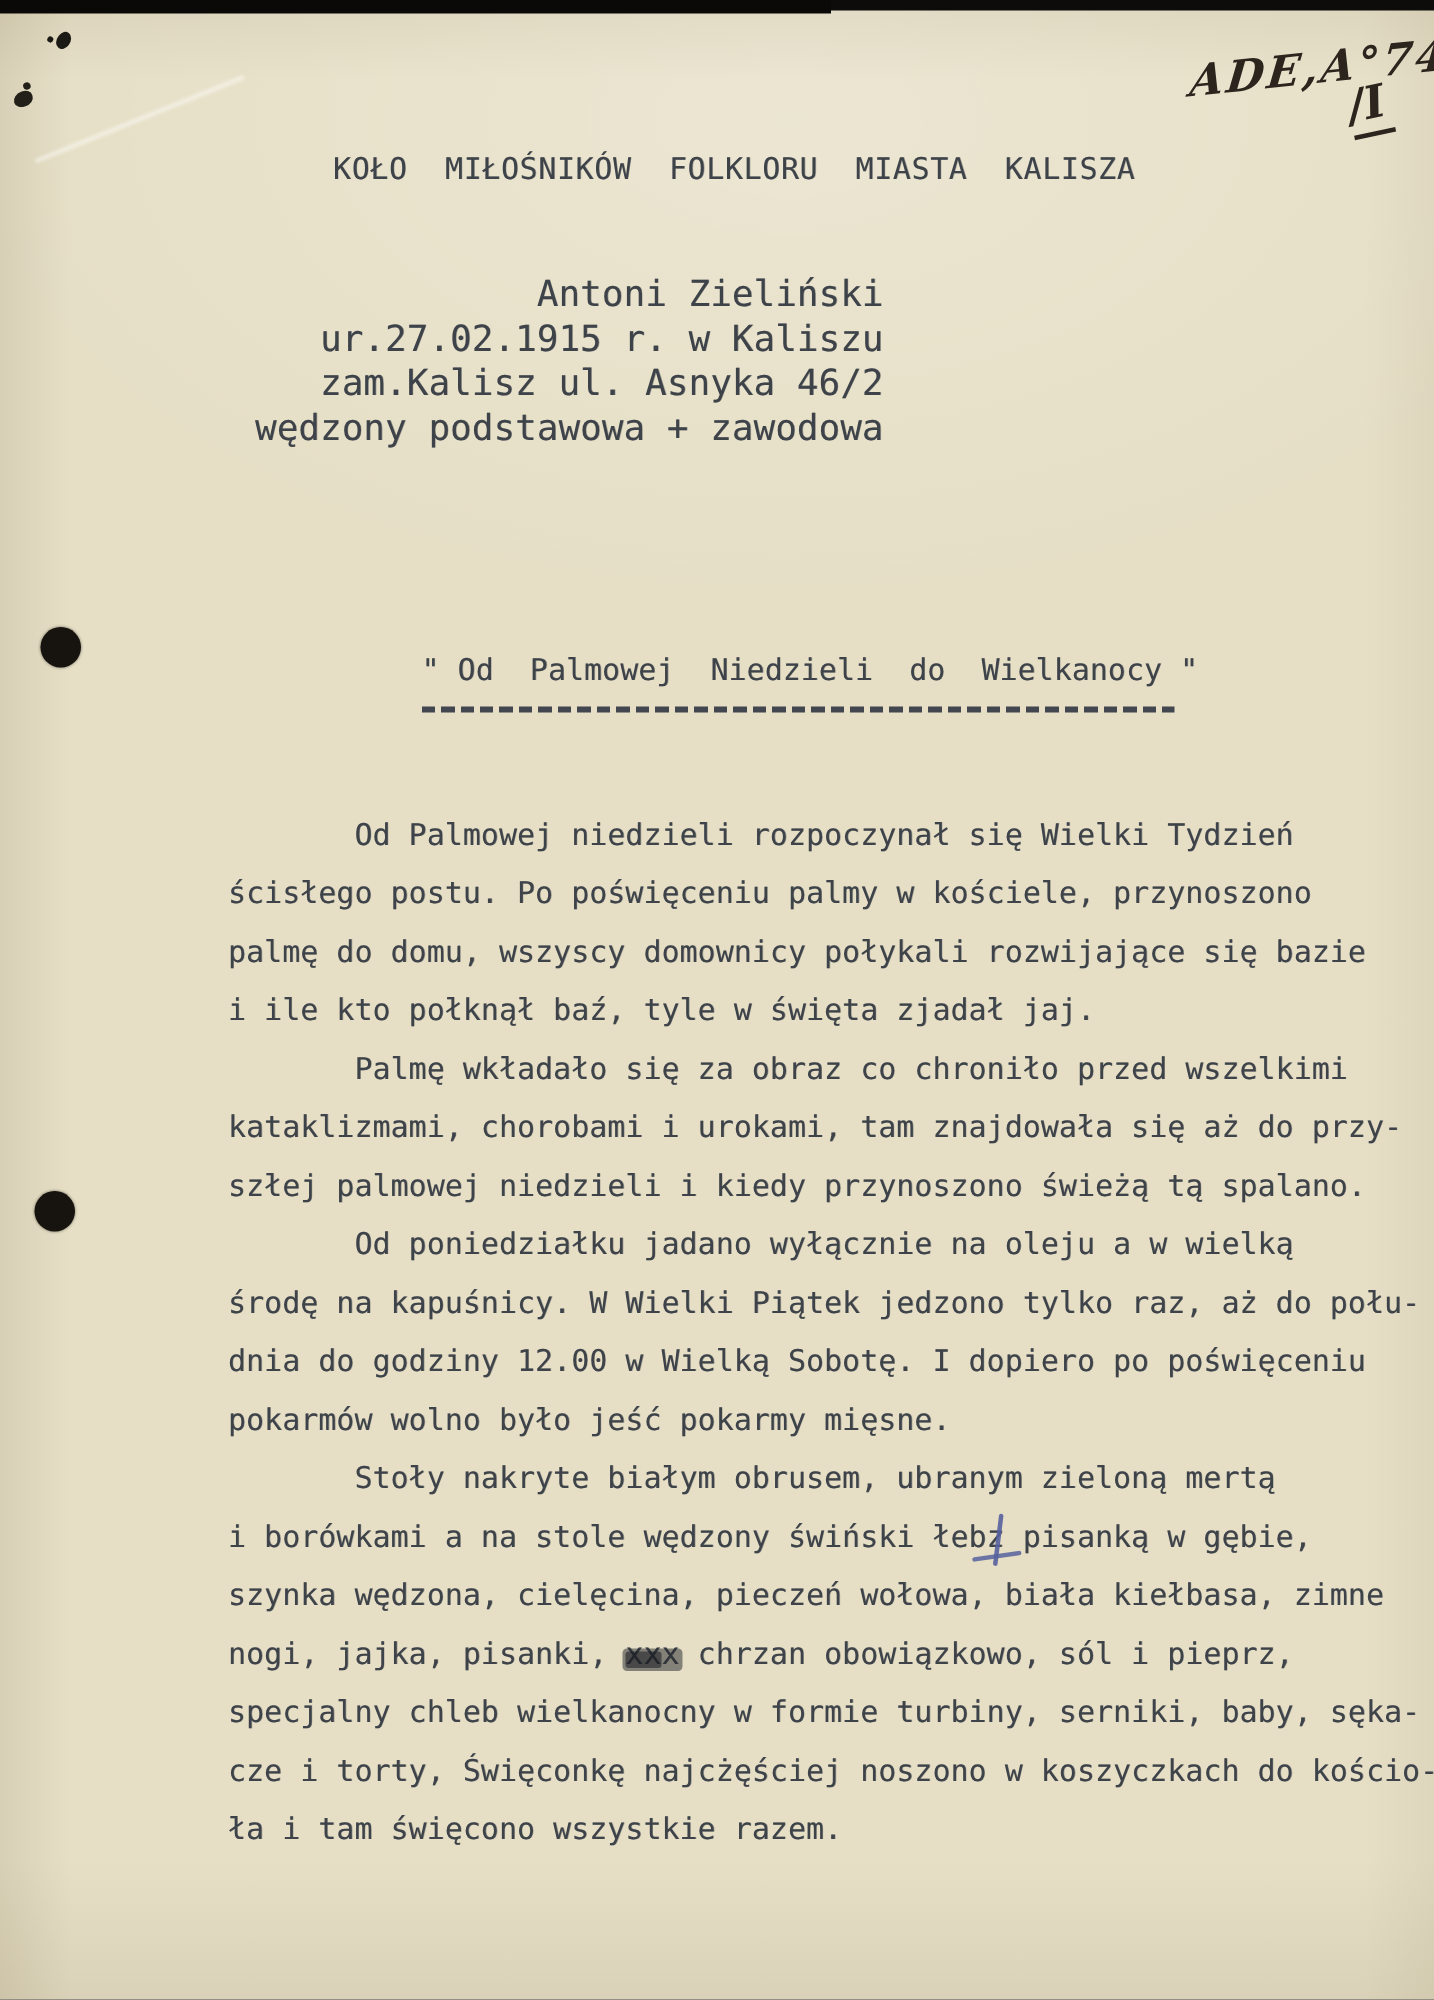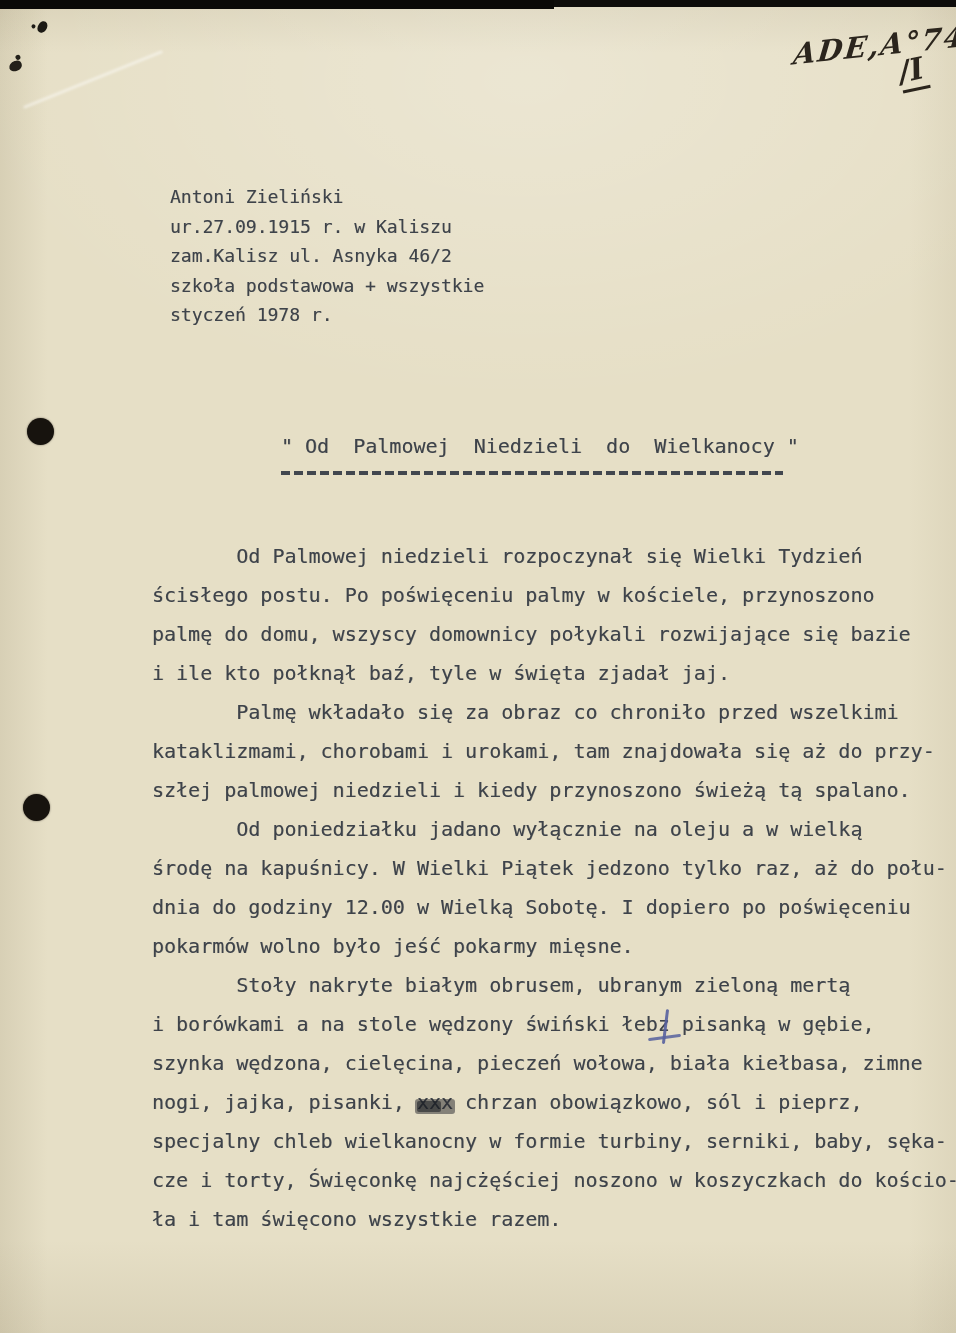--- a/index.html
+++ b/index.html
@@ -31,21 +31,21 @@
     transform:rotate(-6deg) skewX(-12deg);
   }
   .hw-sub {
     position:absolute; left:899px; top:52px;
     font-family:"DejaVu Serif", serif; font-style:italic; font-weight:bold;
     font-size:30px; color:#2b251d;
     transform:rotate(-12deg);
     border-bottom:3px solid #2b251d; padding:0 3px 1px 0;
   }
   .header-line { position:absolute; left:222px; top:100px; font-size:20px; letter-spacing:0.4px; }
-  .author { position:absolute; left:170px; top:182px; font-size:18px; }
+  .author { position:absolute; left:170px; top:182px; font-size:24px;text-align:right; }
   .author .line { height:29.5px; line-height:29.5px; white-space:pre; text-shadow:0.4px 0.3px 0 rgba(62,67,74,0.40); }
   .doc-title { position:absolute; left:281px; top:433px; font-size:20px; line-height:26px; }
   .title-rule {
     position:absolute; left:281px; top:471px; width:502px; height:4px;
     background:repeating-linear-gradient(90deg, #42474f 0px, #42474f 9px, rgba(0,0,0,0) 9px, rgba(0,0,0,0) 13px);
   }
   .body-text { position:absolute; left:152px; top:537px; font-size:20px; }
   .body-text .line { height:39px; line-height:39px; white-space:pre; text-shadow:0.4px 0.3px 0 rgba(62,67,74,0.40); }
   .hole { position:absolute; width:27px; height:27px; border-radius:50%; background:#17130e; box-shadow:0 0 2px rgba(23,19,14,0.6); }
   .hole-1 { left:27px; top:418px; }
@@ -61,27 +61,27 @@
 <div class="page">
 
   <div class="scan-edge-top"></div>
   <div class="crease"></div>
   <div class="speck-a"></div>
   <div class="speck-b"></div>
 
   <div class="hw-main">ADE,A°747</div>
   <div class="hw-sub">/I</div>
 
+  <div class="header-line type">KOŁO  MIŁOŚNIKÓW  FOLKLORU  MIASTA  KALISZA</div>
 
   <div class="author">
       <div class="line">Antoni Zieliński</div>
-      <div class="line">ur.27.09.1915 r. w Kaliszu</div>
+      <div class="line">ur.27.02.1915 r. w Kaliszu</div>
       <div class="line">zam.Kalisz ul. Asnyka 46/2</div>
-      <div class="line">szkoła podstawowa + wszystkie</div>
-      <div class="line">styczeń 1978 r.</div>
+      <div class="line">wędzony podstawowa + zawodowa</div>
     </div>
 
   <div class="doc-title type">" Od  Palmowej  Niedzieli  do  Wielkanocy "</div>
   <div class="title-rule"></div>
 
   <div class="hole hole-1"></div>
   <div class="hole hole-2"></div>
 
   <div class="body-text">
       <div class="line">       Od Palmowej niedzieli rozpoczynał się Wielki Tydzień</div>

